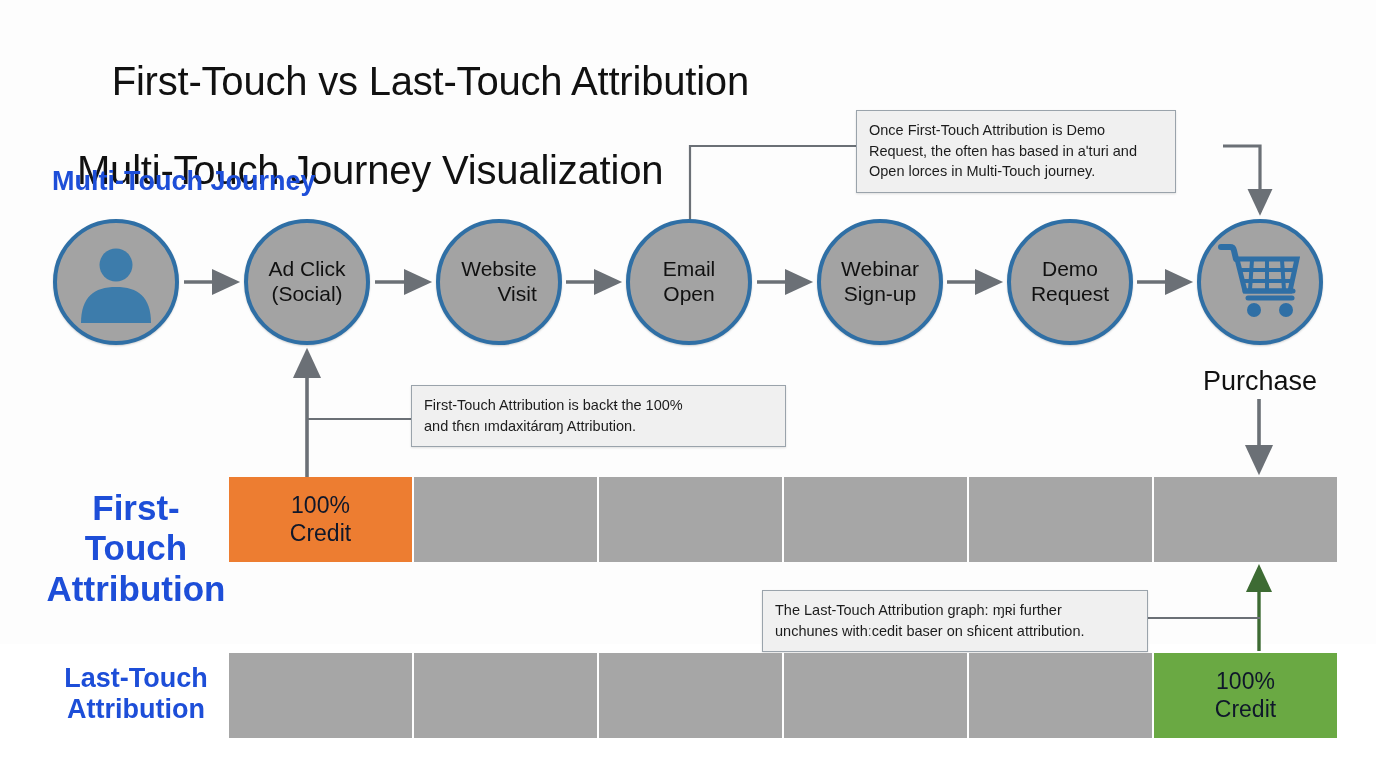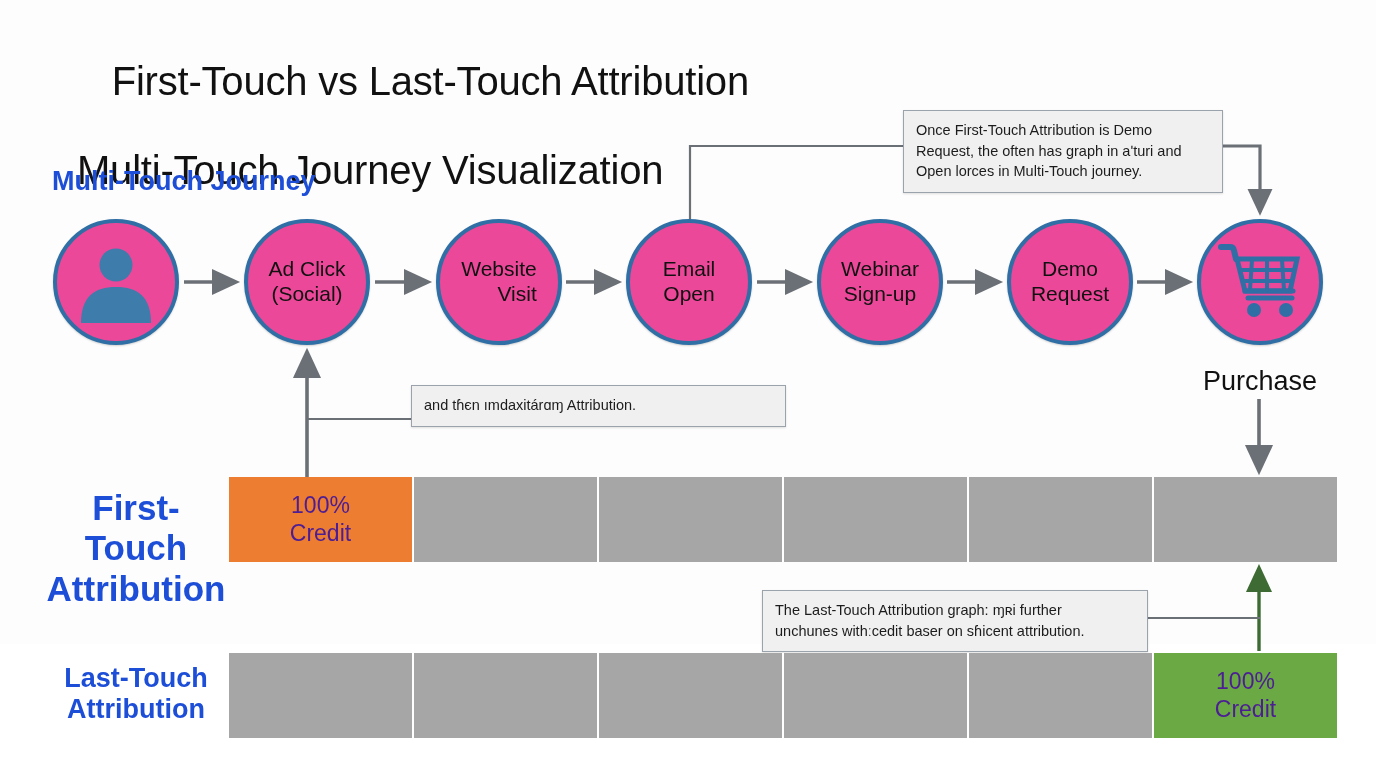--- a/index.html
+++ b/index.html
@@ -73,21 +73,21 @@
     height: 768px;
     pointer-events: none;
   }
 
   
   .node {
     position: absolute;
     width: 126px;
     height: 126px;
     border-radius: 50%;
-    background: #ec4899;
+    background: #a3a3a3;
     border: 4px solid #2f6fa5;
     box-sizing: border-box;
     display: flex;
     align-items: center;
     justify-content: center;
     text-align: center;
     box-shadow: 0 1px 2px rgba(0,0,0,0.18);
   }
   .node .node-label {
     font-size: 21px;
@@ -122,21 +122,21 @@
     border: 1px solid #9aa3ab;
     box-sizing: border-box;
     padding: 9px 12px 10px 12px;
     font-size: 14.5px;
     line-height: 1.42;
     color: #1c1c1c;
     box-shadow: 0 1px 2px rgba(0,0,0,0.12);
   }
   .callout p { margin: 0; white-space: nowrap; }
 
-  .callout-top    { left: 903px; top: 110px; width: 320px; }
+  .callout-top    { left: 856px; top: 110px; width: 320px; }
   .callout-mid    { left: 411px; top: 385px; width: 375px; }
   .callout-bottom { left: 762px; top: 590px; width: 386px; }
 
   
   .bar {
     position: absolute;
     left: 229px;
     width: 1108px;
     height: 85px;
     display: flex;
@@ -153,21 +153,21 @@
     justify-content: center;
     text-align: center;
     box-sizing: border-box;
   }
   .seg:last-child { border-right: none; }
   .seg.orange { background: #ed7d31; }
   .seg.green  { background: #6aa943; }
   .seg .seg-label {
     font-size: 23px;
     line-height: 1.2;
-    color: #4c1d95;
+    color: #0f172a;
     white-space: pre-line;
   }
 </style>
 </head>
 <body>
 
 <div id="stage">
 
   <div class="title">
     <span>First-Touch vs Last-Touch Attribution</span>
@@ -265,25 +265,26 @@
         <circle cx="68" cy="68" r="7" fill="#2f6fa5"></circle>
       </svg>
     </span>
 
   </div>
 
   <div class="purchase-caption">Purchase</div>
 
   <div class="callout callout-top">
     <p>Once First-Touch Attribution is Demo</p>
-    <p>Request, the often has graph in aʹturi and</p>
+    <p>Request, the often has based in aʹturi and</p>
     <p>Open lorces in Multi-Touch journey.</p>
   </div>
 
   <div class="callout callout-mid">
+    <p>First-Touch Attribution is backŧ the 100%</p>
     <p>and tɦєn ımdaхitárɑɱ Attribution.</p>
   </div>
 
   <div class="callout callout-bottom">
     <p>The Last-Touch Attribution graph: ɱʀi further</p>
     <p>unchunes withːcedit baser on sɦicent attribution.</p>
   </div>
 
   <div class="bar bar-first">
     <div class="seg orange">

